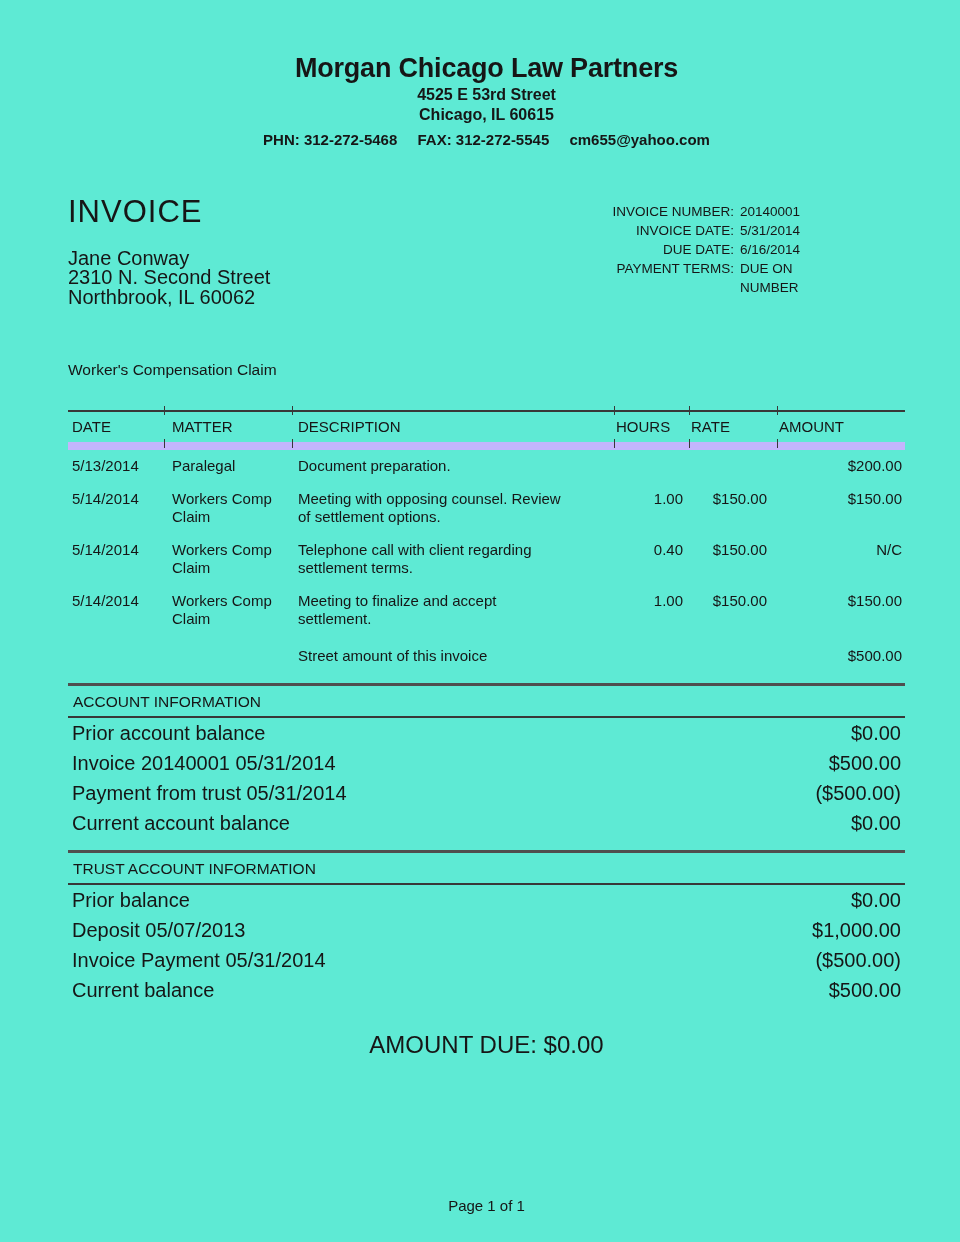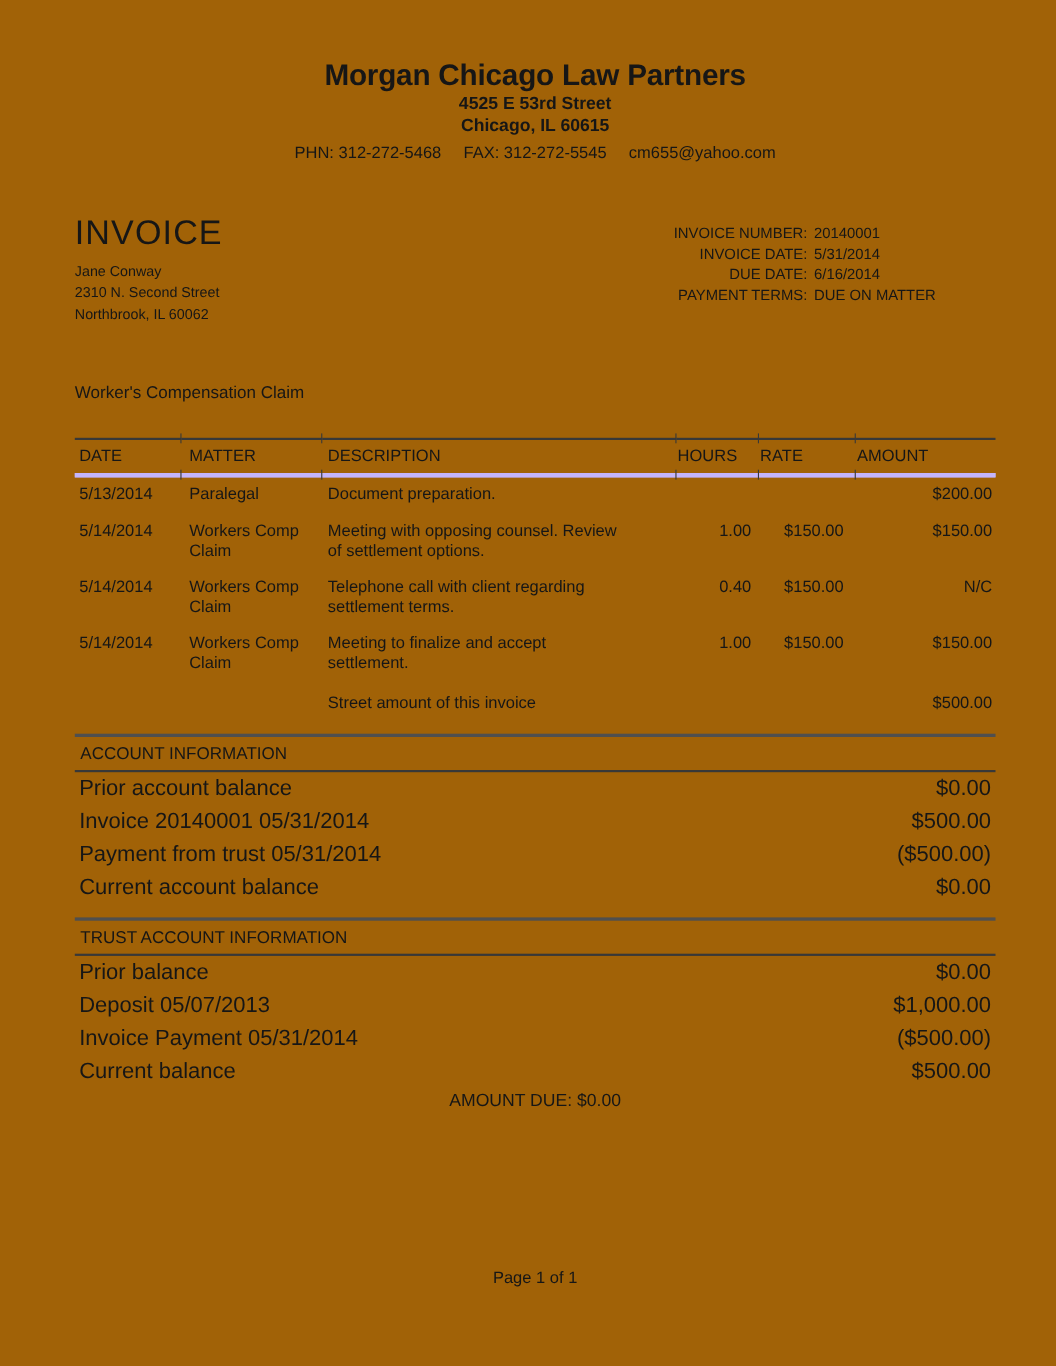--- a/index.html
+++ b/index.html
@@ -1,51 +1,51 @@
 <!DOCTYPE html>
 <html><head>
 <meta charset="utf-8">
 <style>
   * { box-sizing: border-box; }
   html, body { margin: 0; padding: 0; background: #ffffff; }
   .page {
     position: relative;
     width: 960px;
     height: 1242px;
-    background: #a16207;
+    background: #5eead4;
     color: #161616;
     font-family: "Liberation Sans", sans-serif;
     padding: 52px 55px 0 68px;
     overflow: hidden;
   }
   
   .letterhead { text-align: center; }
   .firm-name { font-size: 27px; font-weight: 700; line-height: 33px; letter-spacing: -0.2px; }
   .lh-addr { font-size: 16px; font-weight: 700; line-height: 19.5px; }
-  .lh-contact { font-size: 15px; font-weight: 400; margin-top: 7px; line-height: 18px; }
+  .lh-contact { font-size: 15px; font-weight: 700; margin-top: 7px; line-height: 18px; }
   .lh-contact .gap { margin-left: 16px; }
   
   .invoice-head { display: flex; justify-content: space-between; margin-top: 46px; }
   .invoice-title { font-size: 31px; font-weight: 400; letter-spacing: 1px; line-height: 34px; }
-  .client { margin-top: 8px; font-size: 13px; line-height: 19.4px; }
+  .client { margin-top: 20px; font-size: 20px; line-height: 19.4px; }
   .meta {
     margin-top: 7px; margin-right: 53px;
     display: grid; grid-template-columns: auto 112px; column-gap: 6px;
     font-size: 13.5px; line-height: 19px;
     align-content: start;
   }
   .meta .lab { text-align: right; }
   
   .matter { margin-top: 53px; font-size: 15.5px; line-height: 19px; }
   
   table.items { margin-top: 31px; width: 837px; border-collapse: collapse; table-layout: fixed; font-size: 15px; }
   table.items th {
     font-weight: 400; text-align: left; font-size: 15px;
     padding-top: 6px; padding-bottom: 6px; line-height: 18px;
-    border-top: 2px solid #383838; border-bottom: 4px solid #c4b5fd;
+    border-top: 2px solid #383838; border-bottom: 8px solid #c4b5fd;
     position: relative;
   }
   table.items th + th::before,
   table.items th + th::after {
     content: ""; position: absolute; left: -1px; width: 1px; height: 9px; background: #383838;
   }
   table.items th + th::before { top: -6px; }
   table.items th + th::after { bottom: -6px; }
   table.items td { vertical-align: top; padding-top: 7px; padding-bottom: 7px; line-height: 18.5px; }
   .c-date   { padding-left: 4px; }
@@ -60,21 +60,21 @@
   .info-section { margin-top: 12px; border-top: 3px solid #4f4f4f; width: 837px; }
   .trust { }
   .info-title {
     font-size: 15.5px; line-height: 19px; padding: 6px 0 5px 5px;
     border-bottom: 2px solid #383838;
   }
   .info-row { display: flex; justify-content: space-between; padding: 5.5px 0; font-size: 20px; line-height: 19px; }
   .info-row .lab { padding-left: 4px; }
   .info-row .val { padding-right: 4px; }
   
-  .amount-due { width: 837px; text-align: center; font-size: 16px; line-height: 24px; }
+  .amount-due { margin-top: 28px; width: 837px; text-align: center; font-size: 24px; line-height: 24px; }
   .page-footer { margin-top: 140px; width: 837px; text-align: center; font-size: 15px; line-height: 18px; }
 </style>
 </head>
 <body>
 
 <div class="page">
 
   <header class="letterhead">
     <div class="firm-name">Morgan Chicago Law Partners</div>
     <div class="lh-addr">4525 E 53rd Street</div>
@@ -98,21 +98,21 @@
       </div>
     </div>
     <div class="meta">
       <div class="lab">INVOICE NUMBER:</div>
       <div>20140001</div>
       <div class="lab">INVOICE DATE:</div>
       <div>5/31/2014</div>
       <div class="lab">DUE DATE:</div>
       <div>6/16/2014</div>
       <div class="lab">PAYMENT TERMS:</div>
-      <div>DUE ON MATTER</div>
+      <div>DUE ON NUMBER</div>
     </div>
   </section>
 
   <div class="matter">Worker's Compensation Claim</div>
 
   <table class="items">
     <colgroup>
       <col style="width:97px">
         <col style="width:128px">
         <col style="width:322px">

